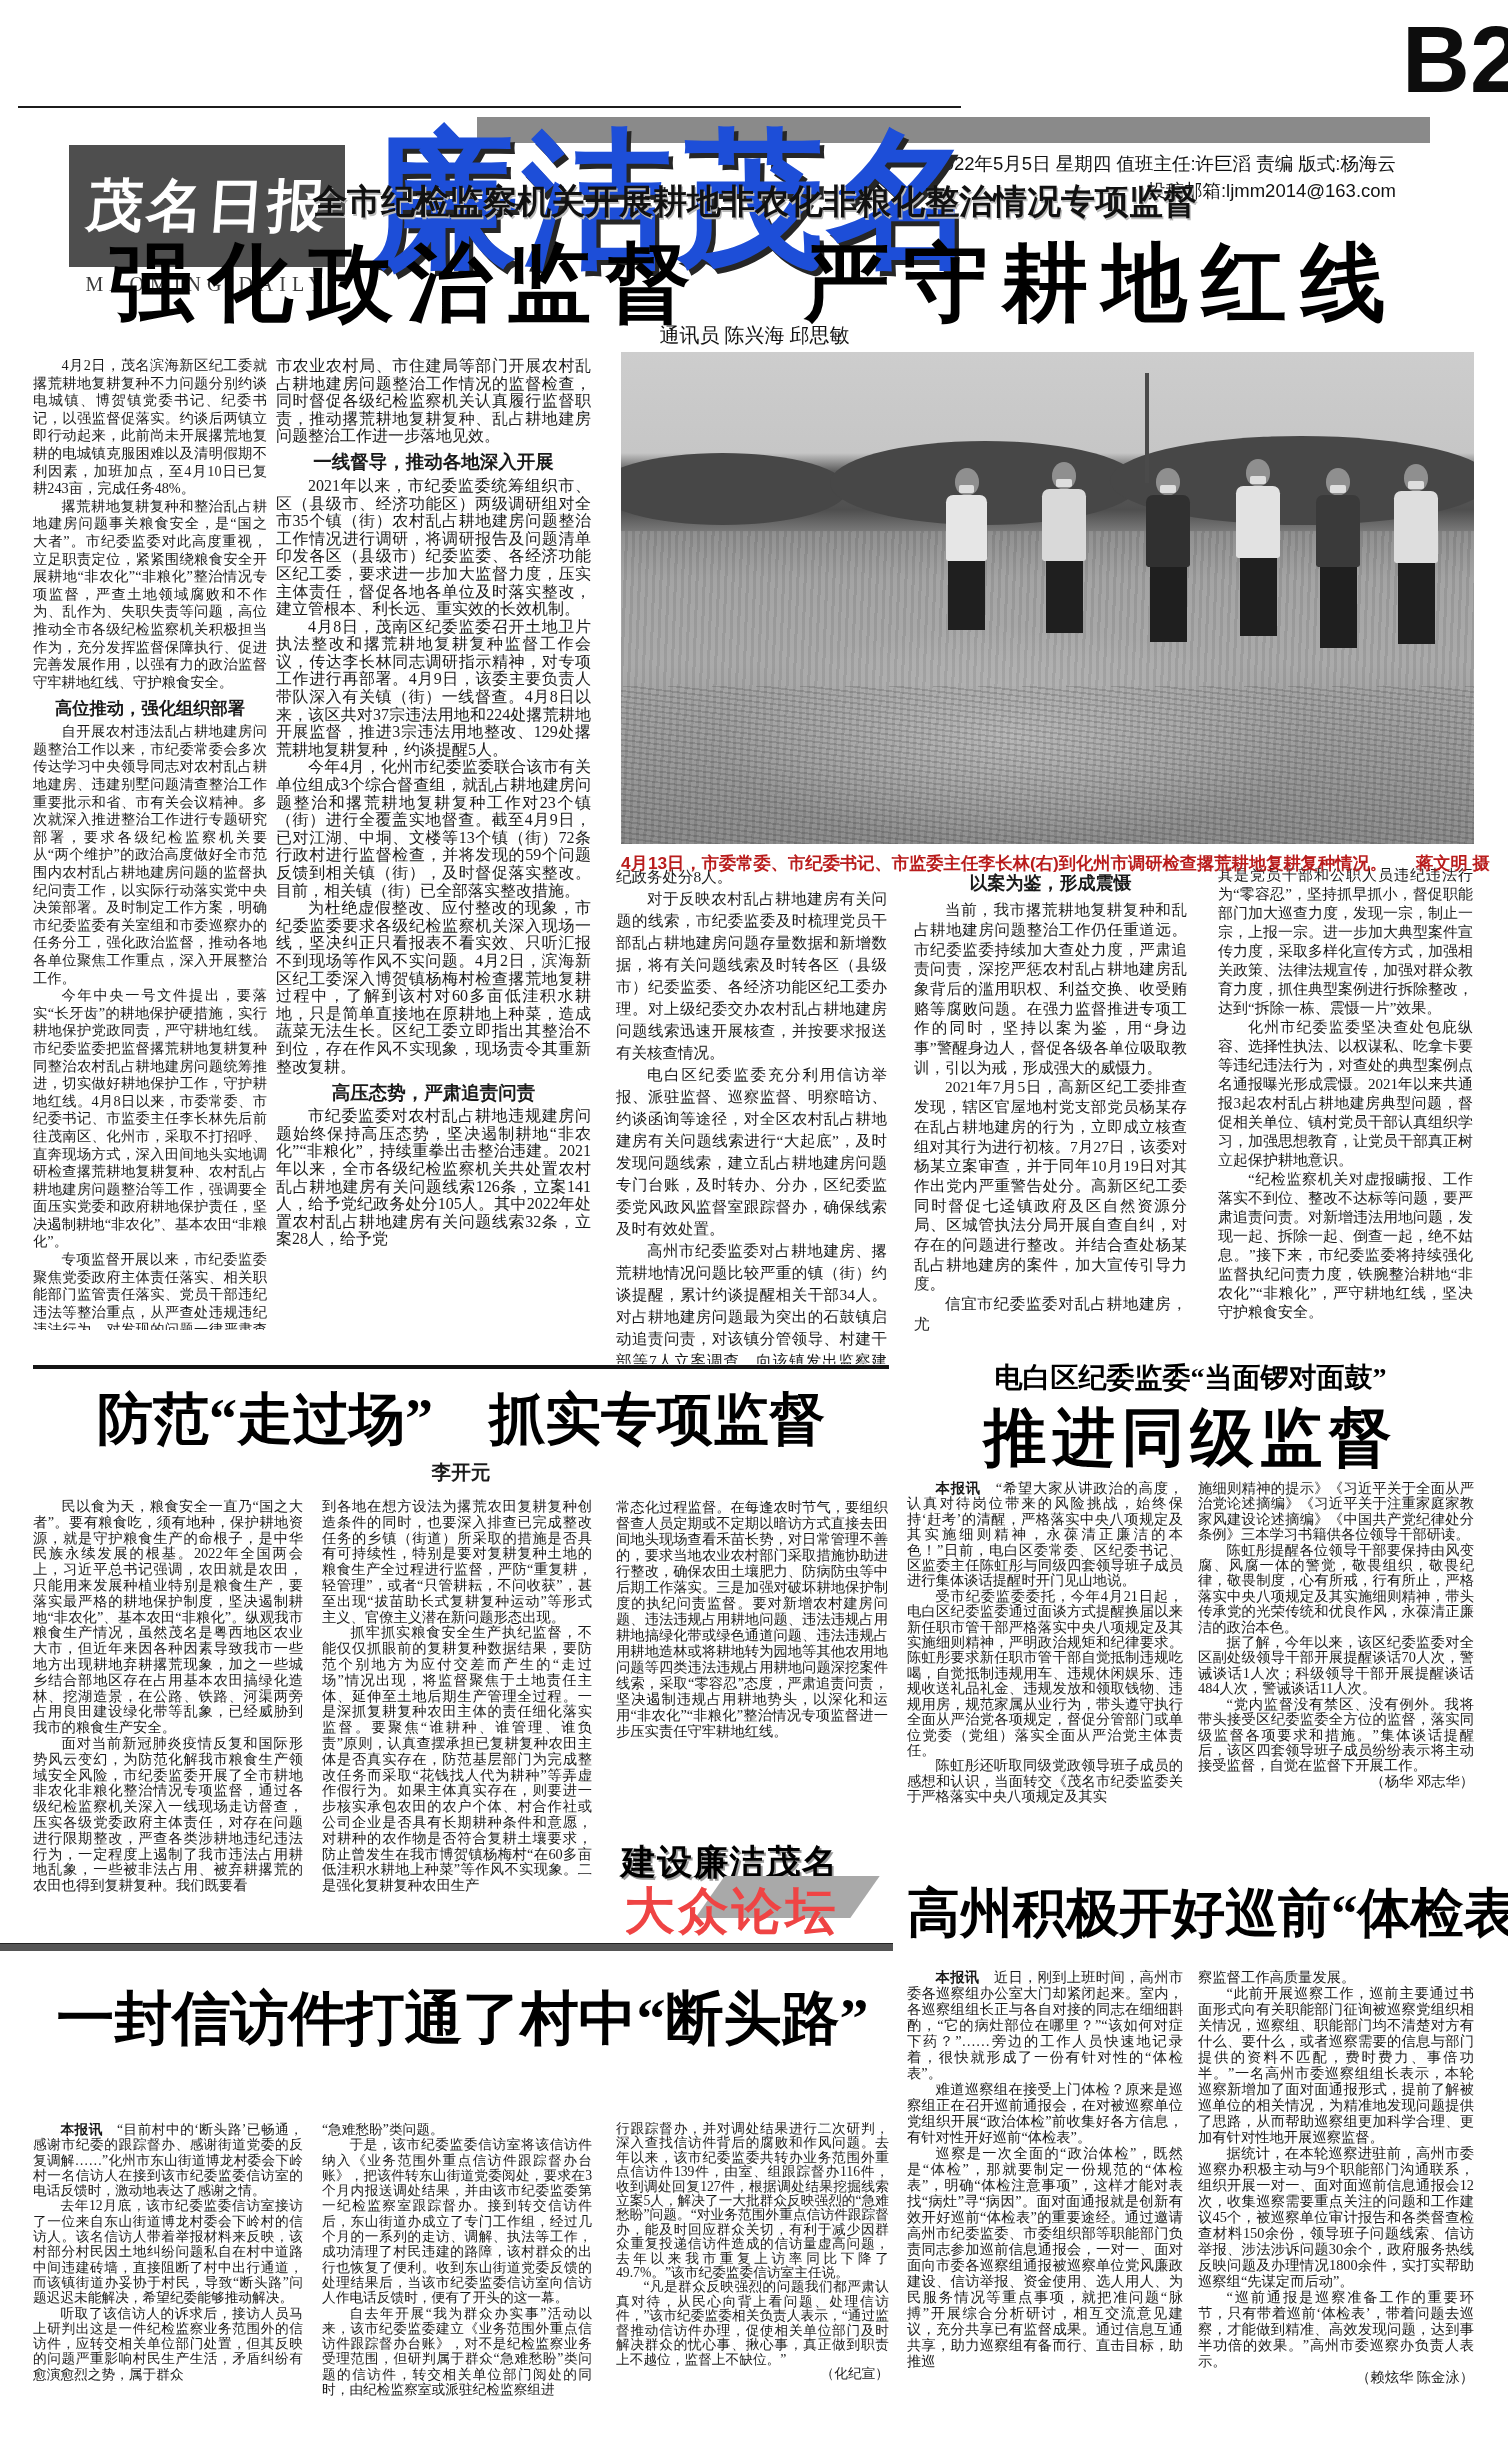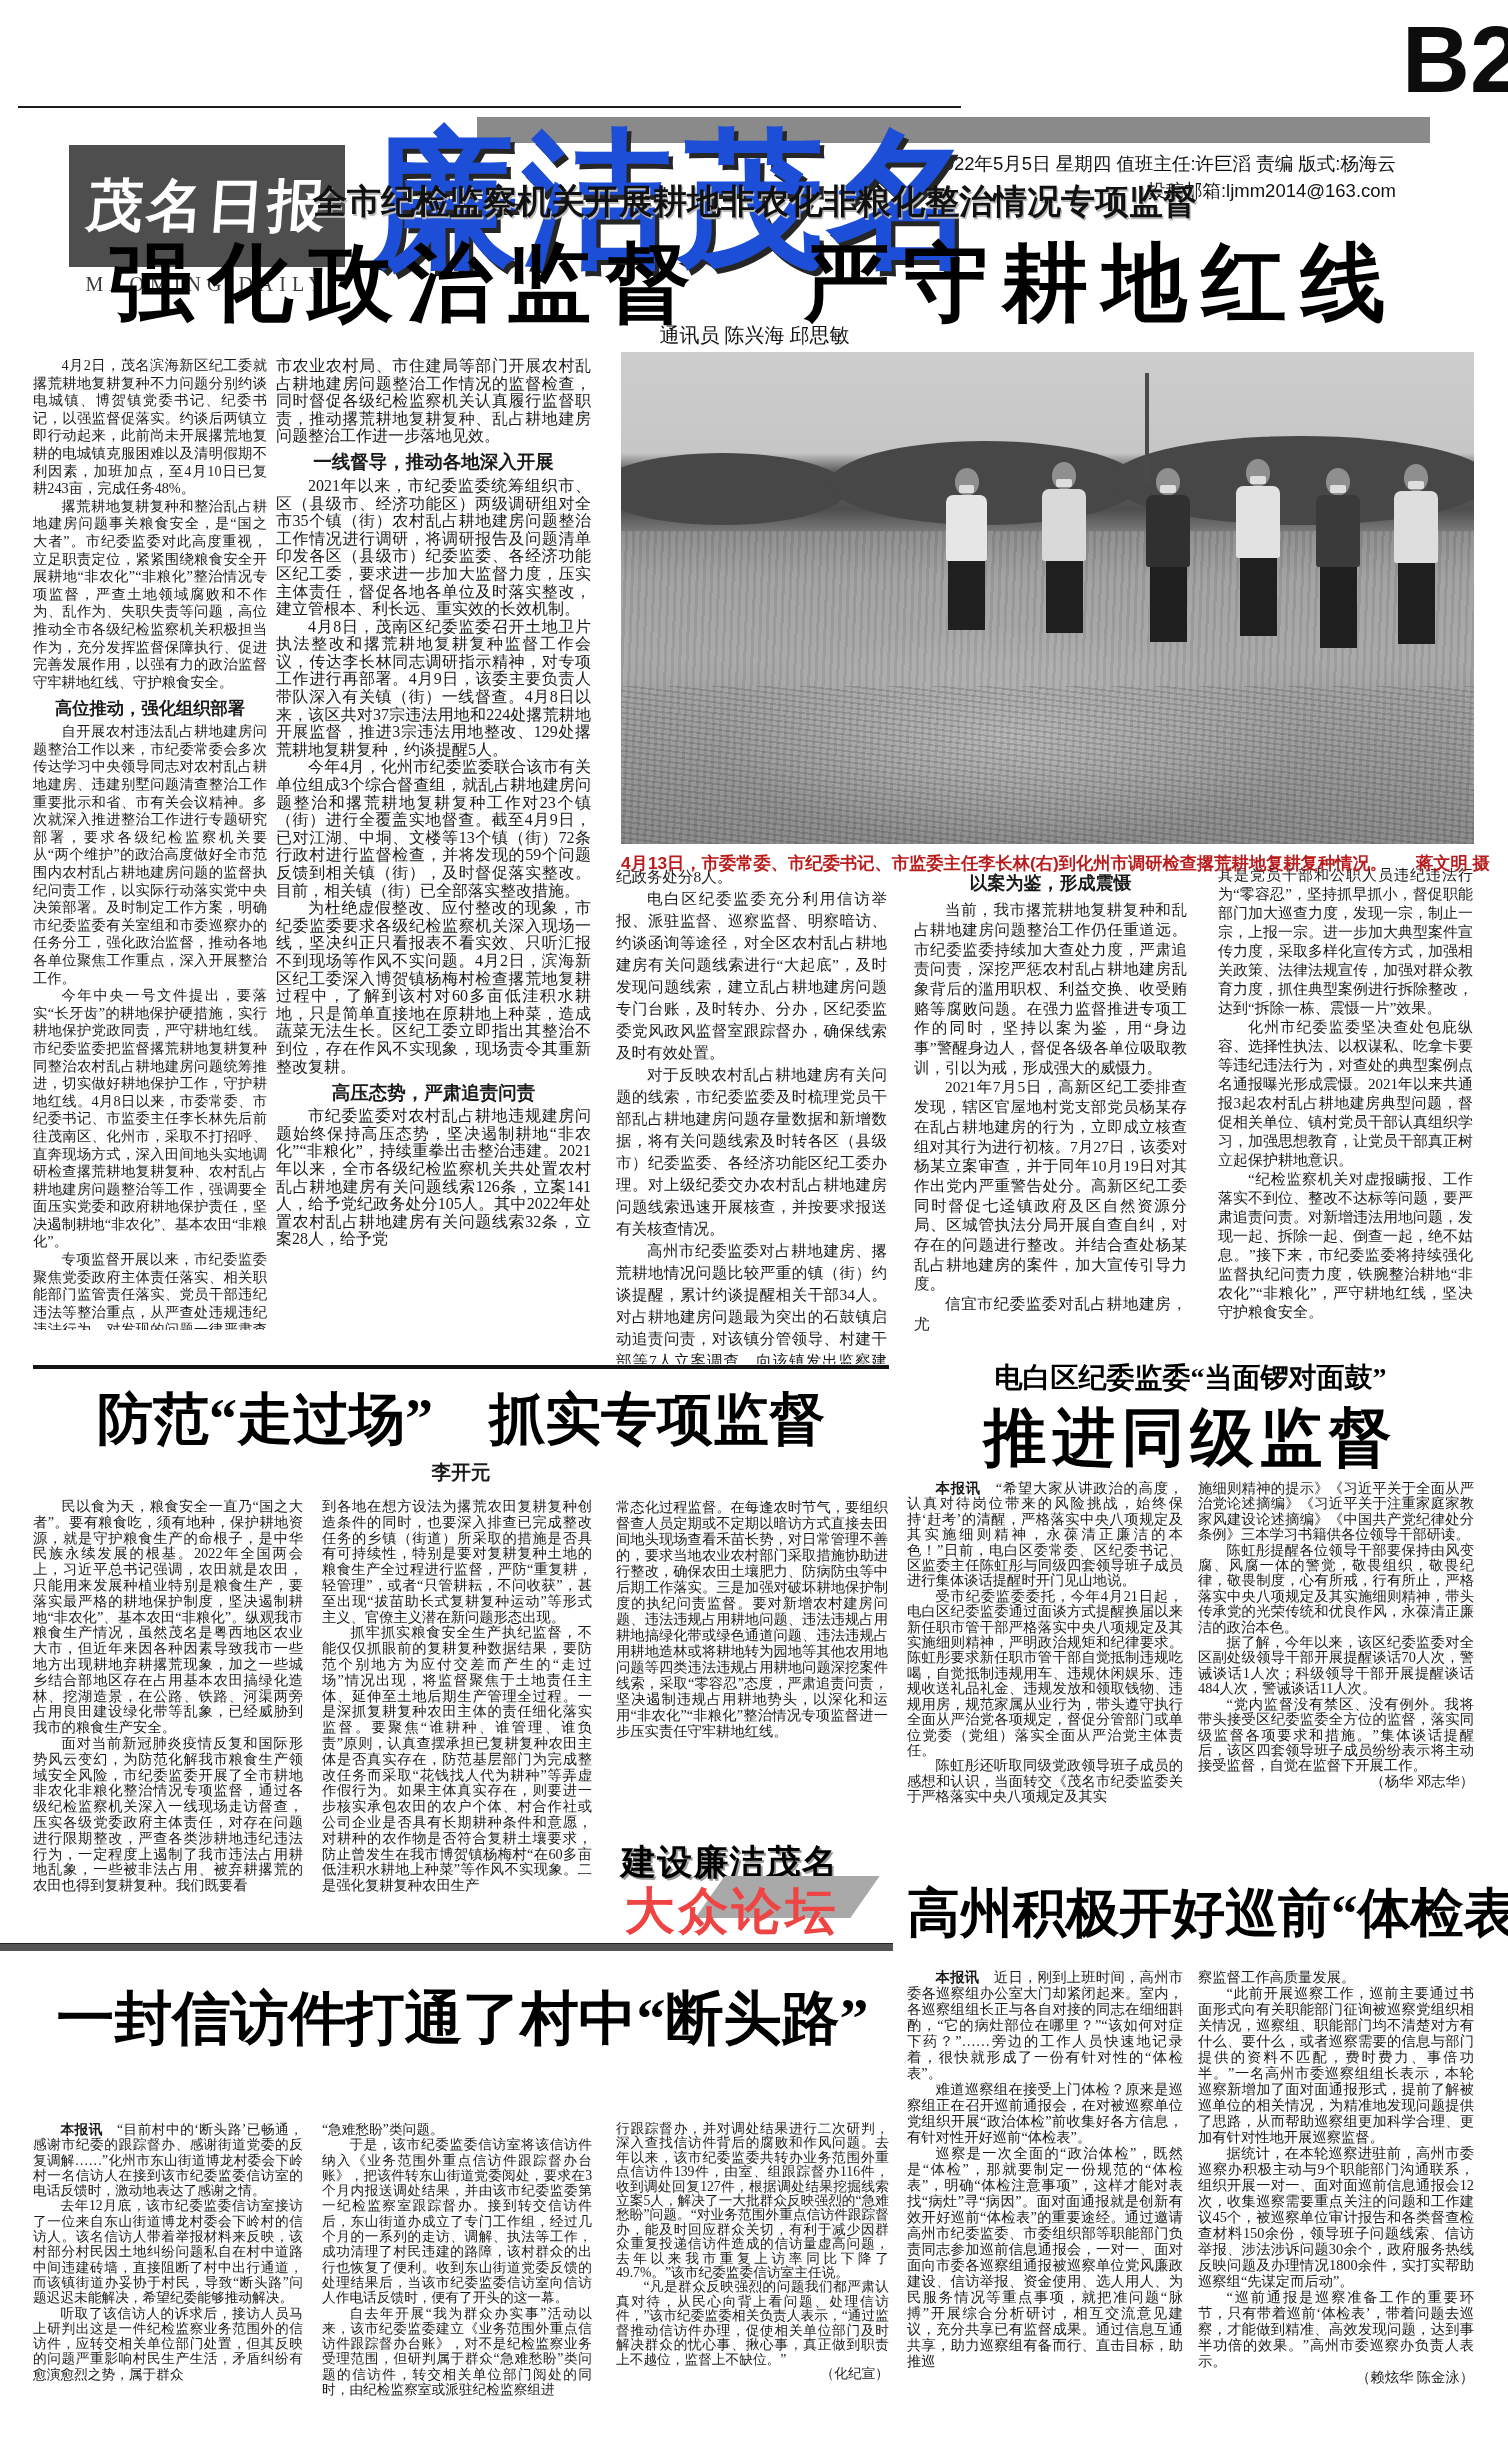--- a/index.html
+++ b/index.html
@@ -133,22 +133,22 @@
       <div class="subhead">一线督导，推动各地深入开展</div>
       <p class="para">2021年以来，市纪委监委统筹组织市、区（县级市、经济功能区）两级调研组对全市35个镇（街）农村乱占耕地建房问题整治工作情况进行调研，将调研报告及问题清单印发各区（县级市）纪委监委、各经济功能区纪工委，要求进一步加大监督力度，压实主体责任，督促各地各单位及时落实整改，建立管根本、利长远、重实效的长效机制。</p>
       <p class="para">4月8日，茂南区纪委监委召开土地卫片执法整改和撂荒耕地复耕复种监督工作会议，传达李长林同志调研指示精神，对专项工作进行再部署。4月9日，该委主要负责人带队深入有关镇（街）一线督查。4月8日以来，该区共对37宗违法用地和224处撂荒耕地开展监督，推进3宗违法用地整改、129处撂荒耕地复耕复种，约谈提醒5人。</p>
       <p class="para">今年4月，化州市纪委监委联合该市有关单位组成3个综合督查组，就乱占耕地建房问题整治和撂荒耕地复耕复种工作对23个镇（街）进行全覆盖实地督查。截至4月9日，已对江湖、中垌、文楼等13个镇（街）72条行政村进行监督检查，并将发现的59个问题反馈到相关镇（街），及时督促落实整改。目前，相关镇（街）已全部落实整改措施。</p>
       <p class="para">为杜绝虚假整改、应付整改的现象，市纪委监委要求各级纪检监察机关深入现场一线，坚决纠正只看报表不看实效、只听汇报不到现场等作风不实问题。4月2日，滨海新区纪工委深入博贺镇杨梅村检查撂荒地复耕过程中，了解到该村对60多亩低洼积水耕地，只是简单直接地在原耕地上种菜，造成蔬菜无法生长。区纪工委立即指出其整治不到位，存在作风不实现象，现场责令其重新整改复耕。</p>
       <div class="subhead">高压态势，严肃追责问责</div>
       <p class="para">市纪委监委对农村乱占耕地违规建房问题始终保持高压态势，坚决遏制耕地“非农化”“非粮化”，持续重拳出击整治违建。2021年以来，全市各级纪检监察机关共处置农村乱占耕地建房有关问题线索126条，立案141人，给予党纪政务处分105人。其中2022年处置农村乱占耕地建房有关问题线索32条，立案28人，给予党</p>
     </div>
   <div class="abs coltxt" id="colC">
       <p class="para ni">纪政务处分8人。</p>
+      <p class="para">对于反映农村乱占耕地建房有关问题的线索，市纪委监委及时梳理党员干部乱占耕地建房问题存量数据和新增数据，将有关问题线索及时转各区（县级市）纪委监委、各经济功能区纪工委办理。对上级纪委交办农村乱占耕地建房问题线索迅速开展核查，并按要求报送有关核查情况。</p>
       <p class="para">电白区纪委监委充分利用信访举报、派驻监督、巡察监督、明察暗访、约谈函询等途径，对全区农村乱占耕地建房有关问题线索进行“大起底”，及时发现问题线索，建立乱占耕地建房问题专门台账，及时转办、分办，区纪委监委党风政风监督室跟踪督办，确保线索及时有效处置。</p>
-      <p class="para">对于反映农村乱占耕地建房有关问题的线索，市纪委监委及时梳理党员干部乱占耕地建房问题存量数据和新增数据，将有关问题线索及时转各区（县级市）纪委监委、各经济功能区纪工委办理。对上级纪委交办农村乱占耕地建房问题线索迅速开展核查，并按要求报送有关核查情况。</p>
       <p class="para">高州市纪委监委对占耕地建房、撂荒耕地情况问题比较严重的镇（街）约谈提醒，累计约谈提醒相关干部34人。对占耕地建房问题最为突出的石鼓镇启动追责问责，对该镇分管领导、村建干部等7人立案调查，向该镇发出监察建议书，要求限期整改落实。</p>
     </div>
   <div class="abs coltxt" id="colD">
       <div class="subhead">以案为鉴，形成震慑</div>
       <p class="para">当前，我市撂荒耕地复耕复种和乱占耕地建房问题整治工作仍任重道远。市纪委监委持续加大查处力度，严肃追责问责，深挖严惩农村乱占耕地建房乱象背后的滥用职权、利益交换、收受贿赂等腐败问题。在强力监督推进专项工作的同时，坚持以案为鉴，用“身边事”警醒身边人，督促各级各单位吸取教训，引以为戒，形成强大的威慑力。</p>
       <p class="para">2021年7月5日，高新区纪工委排查发现，辖区官屋地村党支部党员杨某存在乱占耕地建房的行为，立即成立核查组对其行为进行初核。7月27日，该委对杨某立案审查，并于同年10月19日对其作出党内严重警告处分。高新区纪工委同时督促七迳镇政府及区自然资源分局、区城管执法分局开展自查自纠，对存在的问题进行整改。并结合查处杨某乱占耕地建房的案件，加大宣传引导力度。</p>
       <p class="para">信宜市纪委监委对乱占耕地建房，尤</p>
     </div>
   <div class="abs coltxt" id="colE">
       <p class="para ni">其是党员干部和公职人员违纪违法行为“零容忍”，坚持抓早抓小，督促职能部门加大巡查力度，发现一宗，制止一宗，上报一宗。进一步加大典型案件宣传力度，采取多样化宣传方式，加强相关政策、法律法规宣传，加强对群众教育力度，抓住典型案例进行拆除整改，达到“拆除一栋、震慑一片”效果。</p>

